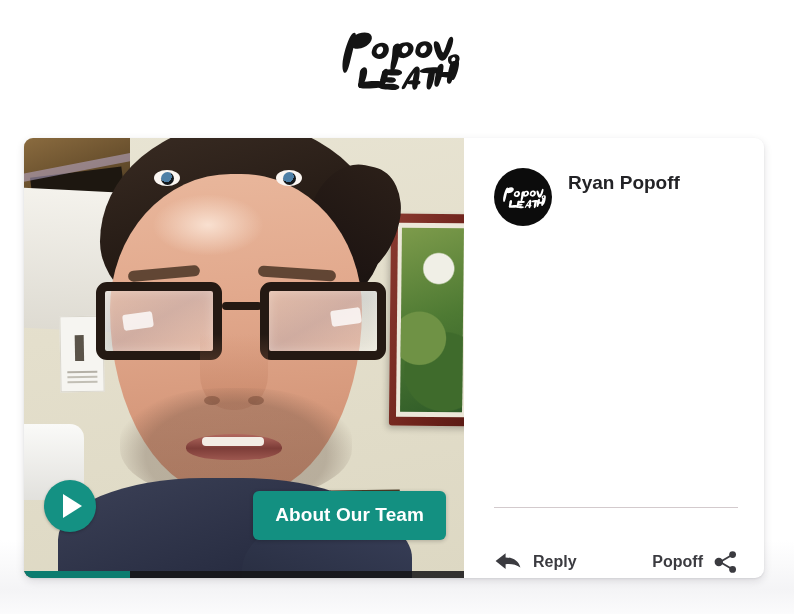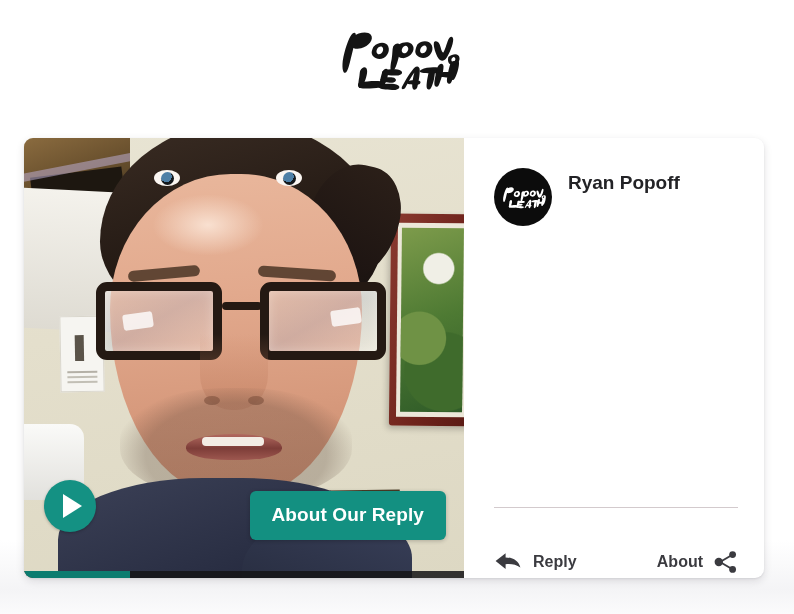--- a/index.html
+++ b/index.html
@@ -408,21 +408,21 @@
         </div>
         <div class="shirt"></div>
         <div class="shoulder-r"></div>
       </div>
     </div>
 
     <div class="play-btn">
       <div class="play-tri"></div>
     </div>
 
-    <button class="cta-btn">About Our Reply</button>
+    <button class="cta-btn">About Our Team</button>
 
     <div class="progress-track">
       <div class="progress-fill" id="progress-fill" style="width: 24%;"></div>
     </div>
   </div>
 
   <div class="panel">
 
     <div class="profile">
       <div class="avatar">
@@ -466,21 +466,21 @@
       <div class="action">
         <span class="icon">
           <svg width="28" height="24" viewBox="0 0 28 24" xmlns="http://www.w3.org/2000/svg" aria-hidden="true">
             <path d="M11.6 3.2 L1.6 11.0 L11.6 18.9 L11.6 14.2 C17.0 13.6 22.0 14.4 26.4 17.6 C24.4 10.4 19.0 7.6 11.6 7.4 Z" fill="#3b3b40"></path>
           </svg>
         </span>
         <span class="action-label">Reply</span>
       </div>
 
       <div class="action">
-        <span class="action-label">About</span>
+        <span class="action-label">Popoff</span>
         <span class="icon">
           <svg width="24" height="22" viewBox="0 0 24 22" xmlns="http://www.w3.org/2000/svg" aria-hidden="true">
             <g fill="#3b3b40" stroke="#3b3b40" stroke-width="2">
               <line x1="6" y1="11" x2="18" y2="4"></line>
               <line x1="6" y1="11" x2="18" y2="18"></line>
             </g>
             <circle cx="4.8" cy="11" r="4.2" fill="#3b3b40"></circle>
             <circle cx="18.6" cy="3.6" r="3.4" fill="#3b3b40"></circle>
             <circle cx="18.6" cy="18.4" r="3.4" fill="#3b3b40"></circle>
           </svg>

